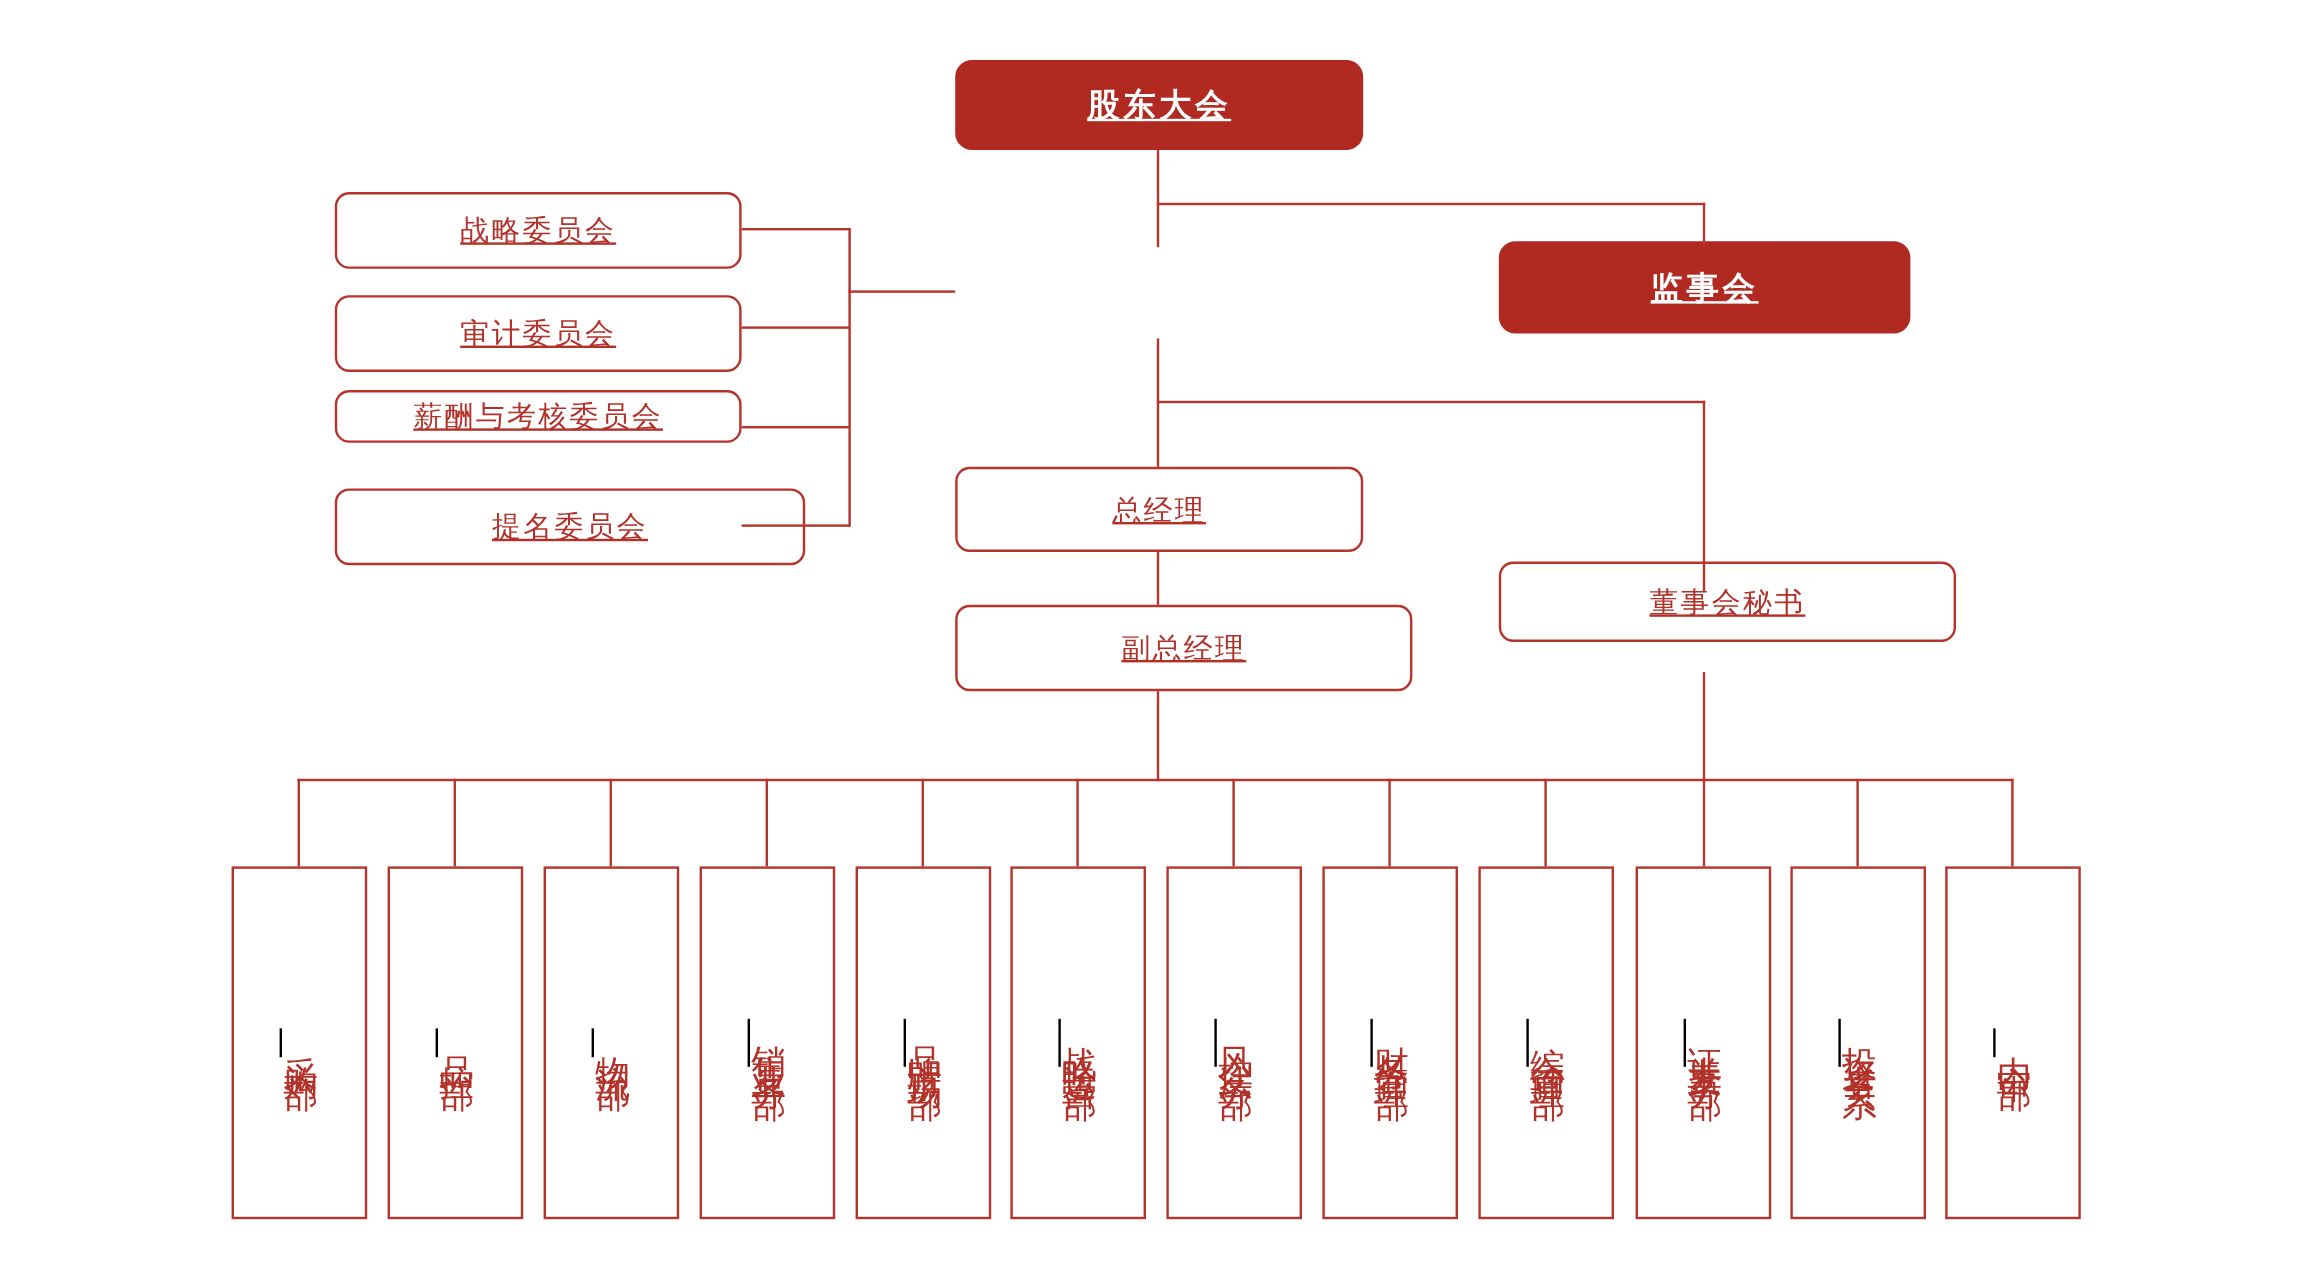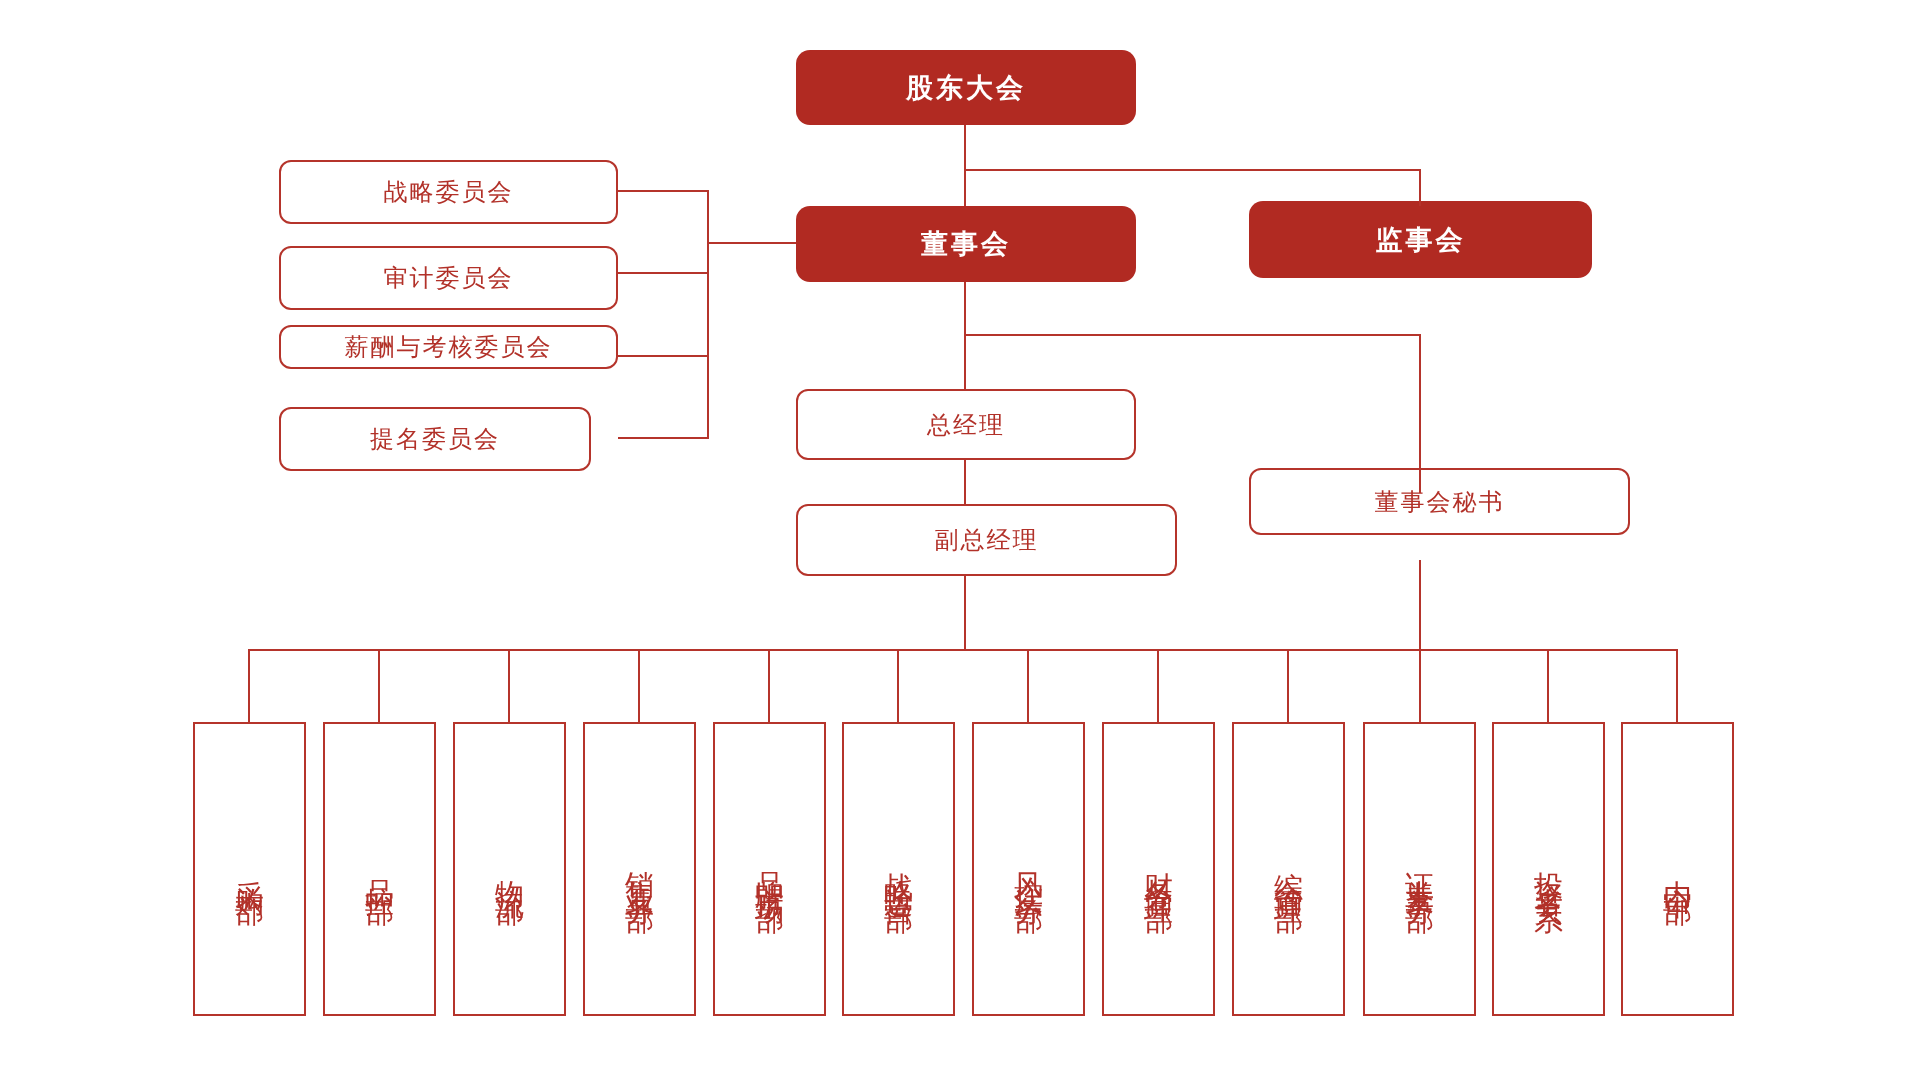--- a/index.html
+++ b/index.html
@@ -15,20 +15,21 @@
     width:1920px;height:1069px;
     background:var(--bg);
     font-family:"Liberation Sans","DejaVu Sans",sans-serif;
     overflow:hidden;
   }
   .node{
     position:absolute;
     display:flex;align-items:center;justify-content:center;
     box-sizing:border-box;
     white-space:nowrap;
+    text-decoration:underline;
   }
   .node.solid{
     background:var(--solid-fill);
     color:var(--node-text-light);
     border-radius:14px;
     font-size:27px;font-weight:700;letter-spacing:3px;
   }
   .node.outline{
     background:var(--bg);
     border:2.5px solid var(--line);
@@ -53,28 +54,27 @@
   .hline{height:2px;}
   .vline{width:2px;}
 </style>
 </head>
 <body>
 
 <div class="canvas">
 
   <div class="node solid" style="left:796px;top:50px;width:340px;height:75px;">股东大会</div>
 
-  <div class="node solid" style="left:796px;top:206px;width:340px;height:76px;">董事会</div>
 
   <div class="node solid" style="left:1249px;top:201px;width:343px;height:77px;">监事会</div>
 
   <div class="node outline" style="left:279px;top:160px;width:339px;height:64px;">战略委员会</div>
   <div class="node outline" style="left:279px;top:246px;width:339px;height:64px;">审计委员会</div>
   <div class="node outline" style="left:279px;top:325px;width:339px;height:44px;">薪酬与考核委员会</div>
-  <div class="node outline" style="left:279px;top:407px;width:312px;height:64px;">提名委员会</div>
+  <div class="node outline" style="left:279px;top:407px;width:392px;height:64px;">提名委员会</div>
 
   <div class="node outline" style="left:796px;top:389px;width:340px;height:71px;">总经理</div>
 
   <div class="node outline" style="left:796px;top:504px;width:381px;height:72px;">副总经理</div>
 
   <div class="node outline" style="left:1249px;top:468px;width:381px;height:67px;">董事会秘书</div>
 
   <div class="node dept" style="left:193px;top:722px;width:113px;height:294px;">
     <span class="vtext">采购部</span>
   </div>

